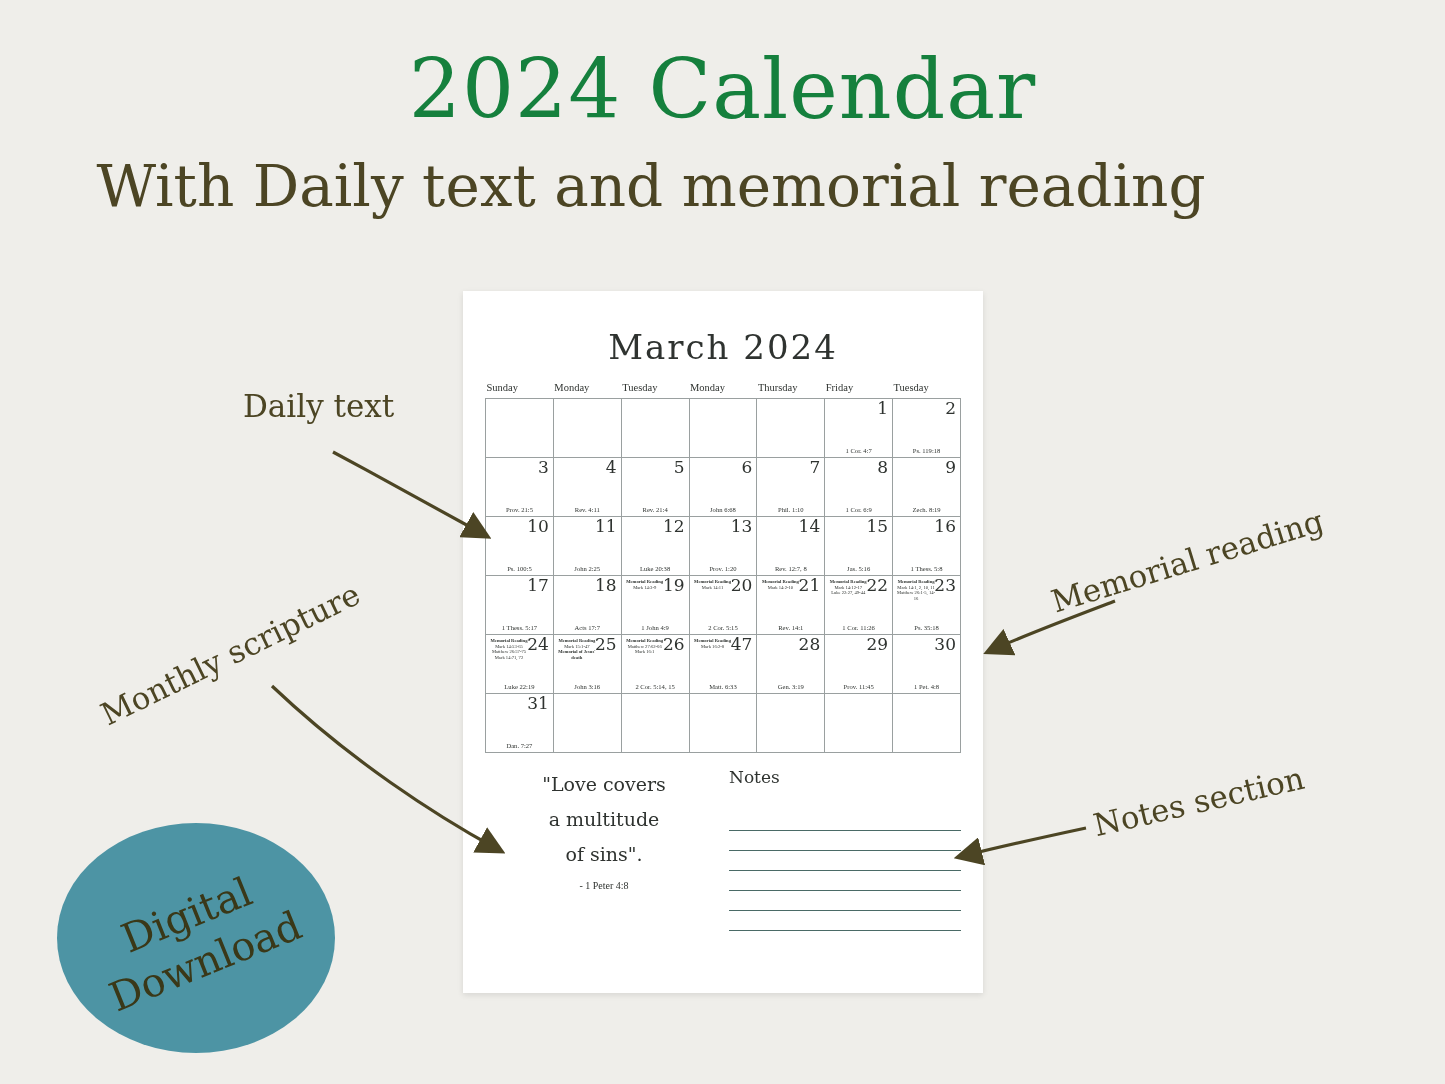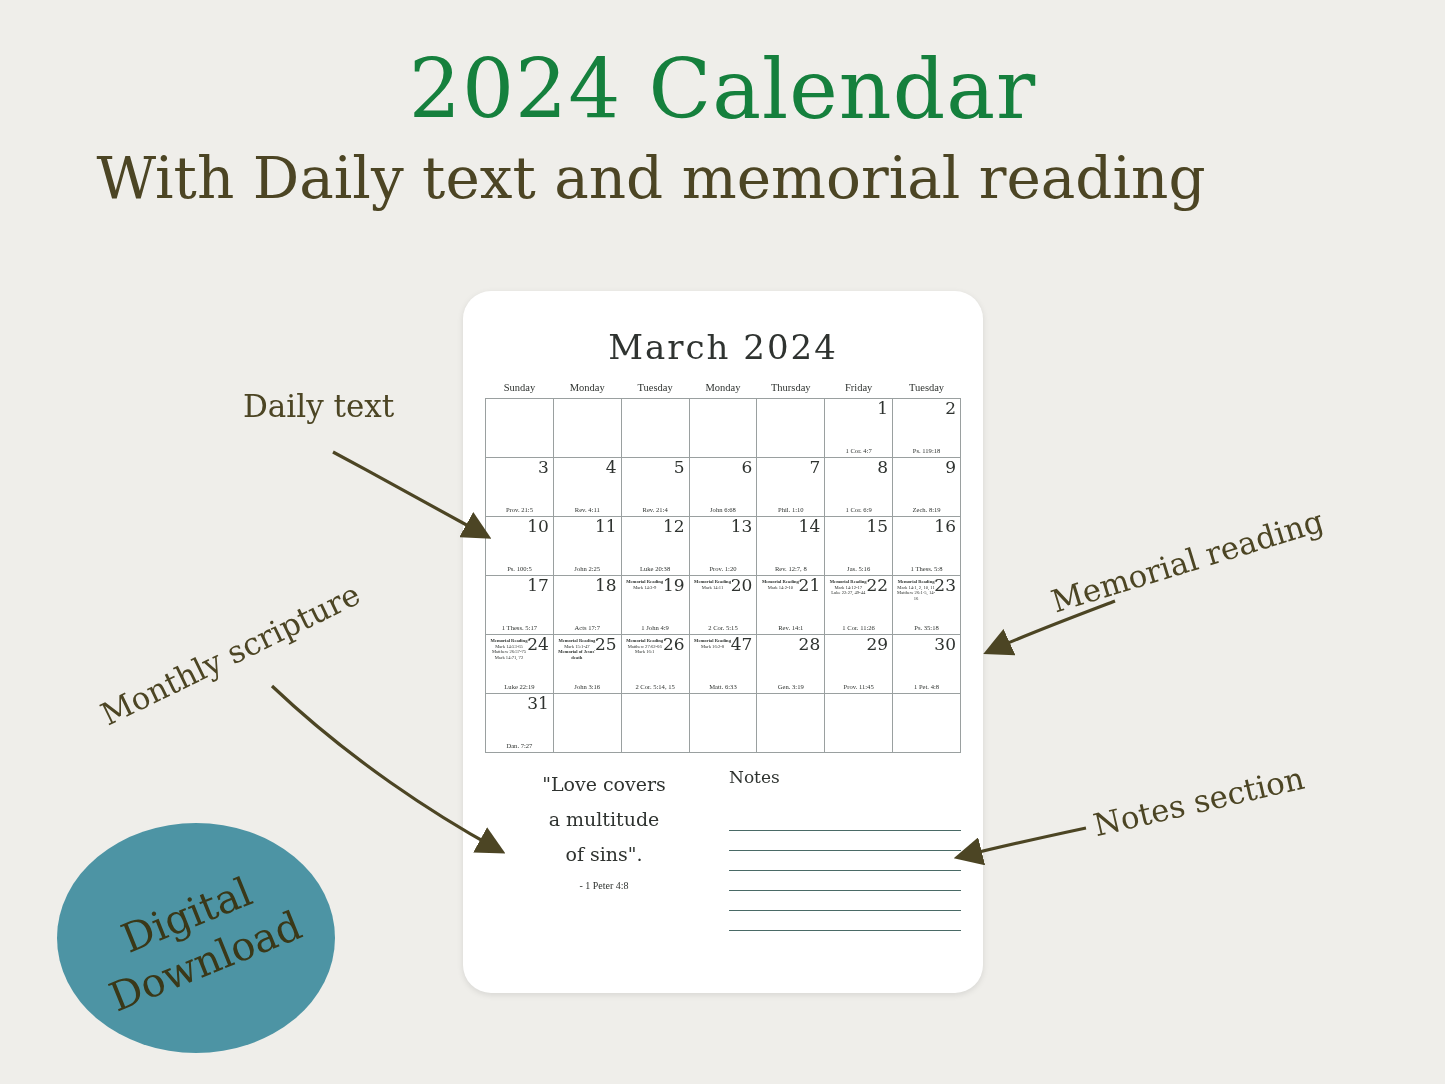--- a/index.html
+++ b/index.html
@@ -27,21 +27,21 @@
     width: 1445px;
     text-align: center;
     font-family: "DejaVu Serif", serif;
     font-size: 82px;
     letter-spacing: 1px;
     color: #15803d;
     font-weight: 400;
   }
   #sub-title {
     position: absolute;
-    top: 144px;
+    top: 152px;
     left: 0;
     width: 1302px;
     text-align: center;
     font-family: "DejaVu Serif", serif;
     font-size: 58px;
     color: #4c4524;
     font-weight: 400;
     white-space: nowrap;
   }
 
@@ -49,21 +49,20 @@
   #calendar-sheet {
     position: absolute;
     left: 463px;
     top: 291px;
     width: 520px;
     height: 702px;
     background: #ffffff;
     box-shadow: 0 2px 6px rgba(0,0,0,0.10);
     box-sizing: border-box;
     padding: 20px 22px 14px 22px;
-    border-radius: 28px;
   }
   #calendar-month-title {
     text-align: center;
     font-family: "DejaVu Serif", serif;
     font-size: 34px;
     color: #2f3330;
     letter-spacing: 2px;
     margin-top: 16px;
     margin-bottom: 14px;
   }
@@ -71,21 +70,21 @@
     width: 100%;
     border-collapse: collapse;
     table-layout: fixed;
   }
   table.cal th {
     font-family: "Liberation Serif", serif;
     font-size: 10.5px;
     font-weight: 400;
     color: #2f3330;
     padding-bottom: 5px;
-    text-align: center;
+    text-align: left;
   }
   table.cal td {
     border: 1px solid #9aa0a0;
     height: 58px;
     vertical-align: top;
     position: relative;
     padding: 0;
   }
   .daynum {
     position: absolute;

